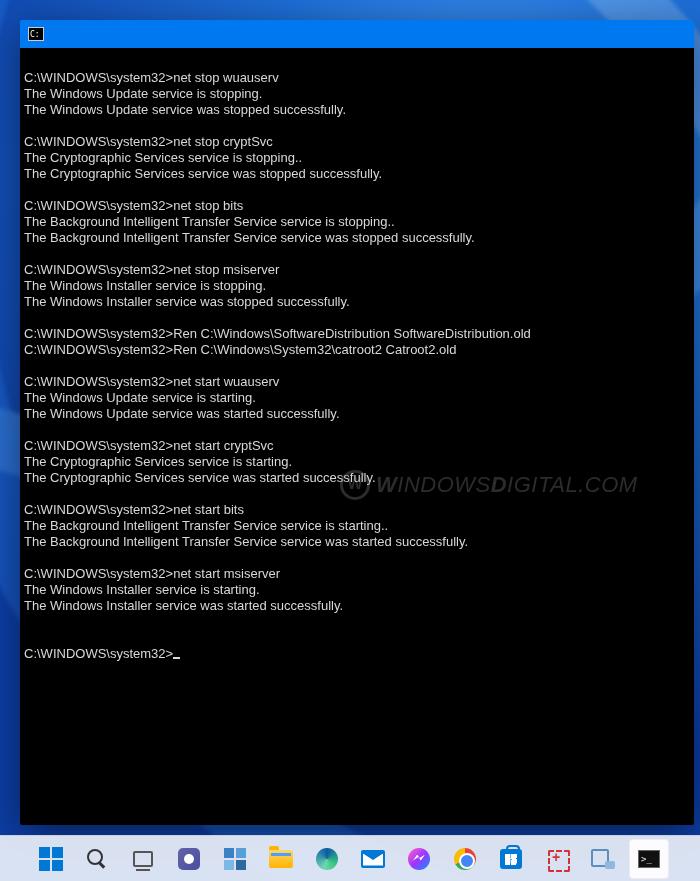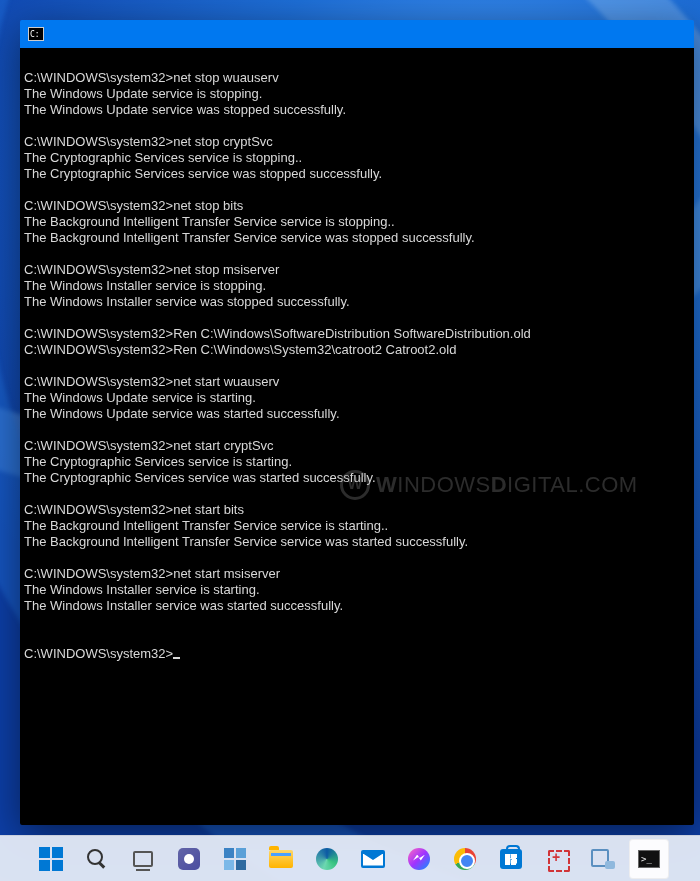--- a/index.html
+++ b/index.html
@@ -63,21 +63,21 @@
     opacity: .32;
     pointer-events: none;
   }
   .wm-circle {
     width: 30px; height: 30px; border-radius: 50%;
     border: 3px solid #888;
     display:flex;align-items:center;justify-content:center;
     color:#888;font-weight:bold;font-size:16px;font-family:Arial;
   }
   .wm-circle span{transform:translateY(-1px);}
-  .wm-text { color:#888; font-family: Arial, sans-serif; font-size: 22px; letter-spacing:.5px;}
+  .wm-text { color:#888; font-family: Arial, sans-serif; font-size: 22px; letter-spacing:.5px;font-style:italic;}
   .wm-text b { font-weight:600;}
   .cursor {
     display:inline-block;width:7px;height:2px;background:#d8d8d8;
     vertical-align: -1px;
   }
 
   
   .taskbar {
     position: absolute; left:0; right:0; bottom:0;
     height: 46px;

